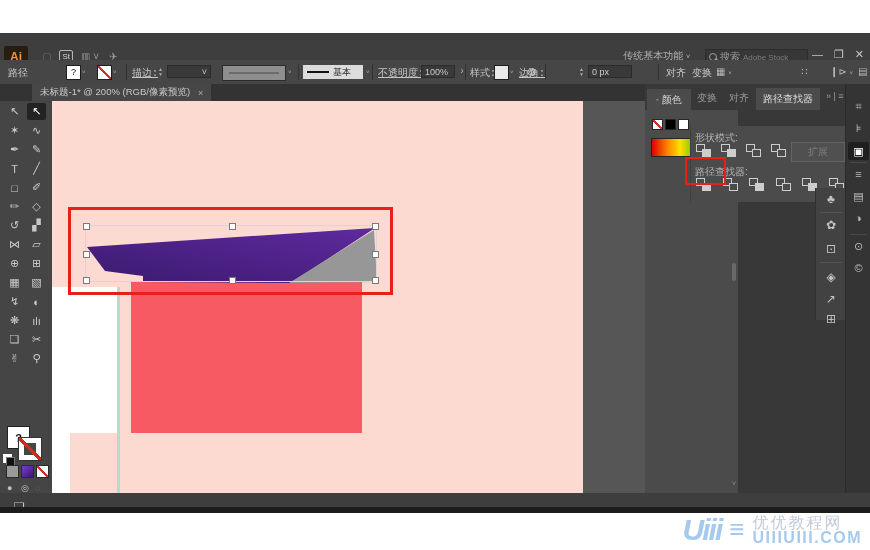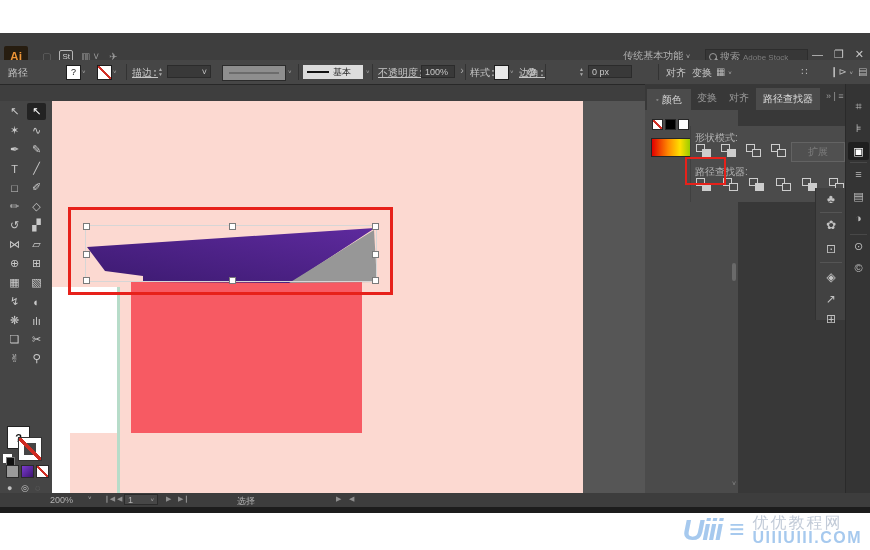--- a/index.html
+++ b/index.html
@@ -176,20 +176,26 @@
     <span class="darkbox" style="left:588px;width:44px;">0 px</span>
     <span class="vsep" style="left:658px;"></span>
     <span class="lb" style="left:666px;">对齐</span>
     <span class="lb" style="left:692px;">变换</span>
     <span class="cb-ico" style="left:716px;">▦ <span style="font-size:6px;">˅</span></span>
     <span class="cb-ico" style="left:801px;">∷</span>
     <span class="cb-ico" style="left:830px;">❙⊳ <span style="font-size:6px;">˅</span></span>
     <span class="cb-ico" style="left:858px;">▤</span>
   </div>
 
+  <div id="tabbar">
+    <div id="doctab">
+      <span>未标题-1* @ 200% (RGB/像素预览)</span>
+      <b>×</b>
+    </div>
+  </div>
 
   <div id="toolbar">
     <div id="tool-grid">
         <div class="tool" style="left: 5px; top: 2px;">↖</div>
         <div class="tool sel" style="left: 27px; top: 2px;">↖</div>
         <div class="tool" style="left: 5px; top: 21px;">✶</div>
         <div class="tool" style="left: 27px; top: 21px;">∿</div>
         <div class="tool" style="left: 5px; top: 40px;">✒</div>
         <div class="tool" style="left: 27px; top: 40px;">✎</div>
         <div class="tool" style="left: 5px; top: 59px;">T</div>
@@ -342,35 +348,20 @@
         <span class="ic" style="top: 84px;">≡</span>
         <span class="ic" style="top: 106px;">▤</span>
         <span class="ic" style="top: 128px;">◑</span>
         <span class="ic" style="top: 156px;">⊙</span>
         <span class="ic" style="top: 178px;">©</span>
         <div class="dv" style="top: 78px;"></div>
         <div class="dv" style="top: 150px;"></div>
       </div>
   </div>
 
-  <div id="statusbar">
-    <span class="it" style="left:50px;">200%</span>
-    <span class="it" style="left:88px;font-size:6px;">˅</span>
-    <span class="it" style="left:104px;color:#8e8e8e;font-size:7px;">❙◀</span>
-    <span class="it" style="left:117px;color:#8e8e8e;font-size:7px;">◀</span>
-    <div id="abox">
-      <span>1</span>
-        <span style="font-size:6px;">˅</span>
-    </div>
-    <span class="it" style="left:166px;color:#8e8e8e;font-size:7px;">▶</span>
-    <span class="it" style="left:178px;color:#8e8e8e;font-size:7px;">▶❙</span>
-    <span class="it" style="left:237px;">选择</span>
-    <span class="it" style="left:336px;color:#8e8e8e;font-size:7px;">▶</span>
-    <span class="it" style="left:349px;color:#8e8e8e;font-size:7px;">◀</span>
-  </div>
   <div id="bottomstrip"></div>
 </div>
 
 <div id="watermark">
   <span id="wm-logo">Uiii</span>
   <span style="font-size:26px;font-weight:bold;color:#a6c9ee;">≡</span>
   <span id="wm-col">
     <span id="wm-site">优优教程网</span>
     <span id="wm-url">UIIIUIII.COM</span>
   </span>

